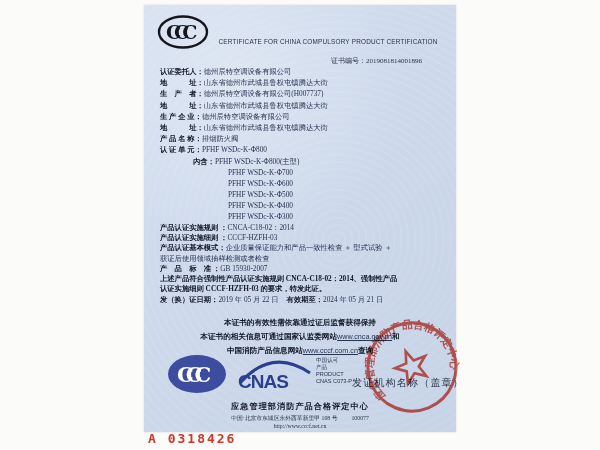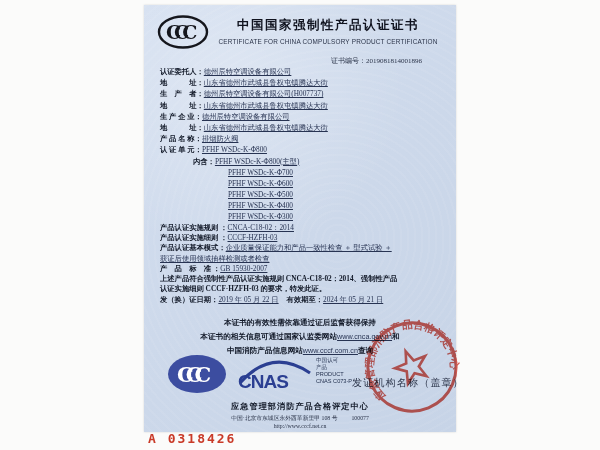--- a/index.html
+++ b/index.html
@@ -29,21 +29,21 @@
     position:absolute; top:33px; left:64px; width:240px; text-align:center;
     font-size:6.4px; letter-spacing:.2px; color:#2a3348;
     font-family:"Liberation Sans","DejaVu Sans",sans-serif;
   }
   .certno { position:absolute; top:51px; right:34px; font-size:7px; color:#2a3348; }
   
   .bodytext { position:absolute; top:61px; left:16px; right:8px; font-size:7.3px; }
   .fline { height:11.2px; line-height:11.2px; white-space:nowrap; }
   .rline { height:10.3px; line-height:10.3px; white-space:nowrap; }
   .lab { font-weight:bold; color:#111827; }
-  .val { color:#273352;text-decoration:underline; }
+  .val { color:#273352; }
   .ind-contain { padding-left:33px; }
   .ind-model   { padding-left:68px; }
   .bold-stmt { font-weight:bold; color:#111827; }
   .center { text-align:center; white-space:nowrap; }
   .gap-l { margin-left:8px; }
   
   .notes {
     position:absolute; top:311px; left:0; width:100%; text-align:center;
     font-size:7.6px; font-weight:bold; color:#111827;
   }
@@ -87,21 +87,20 @@
 
 <div class="cert">
 
   <div class="ccc-top">
     <svg width="52" height="36" viewBox="0 0 52 36">
       <ellipse cx="26" cy="18" rx="24" ry="15.5" fill="none" stroke="#15161c" stroke-width="2.4"></ellipse>
       <text x="9" y="25" font-family="'DejaVu Serif','Liberation Serif',serif" font-size="19" font-weight="bold" letter-spacing="-7" fill="#15161c">CCC</text>
     </svg>
   </div>
 
-  <div class="title">中国国家强制性产品认证证书</div>
   <div class="subtitle">CERTIFICATE FOR CHINA COMPULSORY PRODUCT CERTIFICATION</div>
 
   <div class="certno">
     <span>证书编号：</span><span>2019081814001896</span>
   </div>
 
   <div class="bodytext">
     <div class="fline"><span class="lab">认证委托人：</span><span class="val">德州辰特空调设备有限公司</span></div>
     <div class="fline"><span class="lab">地　　　址：</span><span class="val">山东省德州市武城县鲁权屯镇腾达大街</span></div>
     <div class="fline"><span class="lab">生　产　者：</span><span class="val">德州辰特空调设备有限公司(H007737)</span></div>

